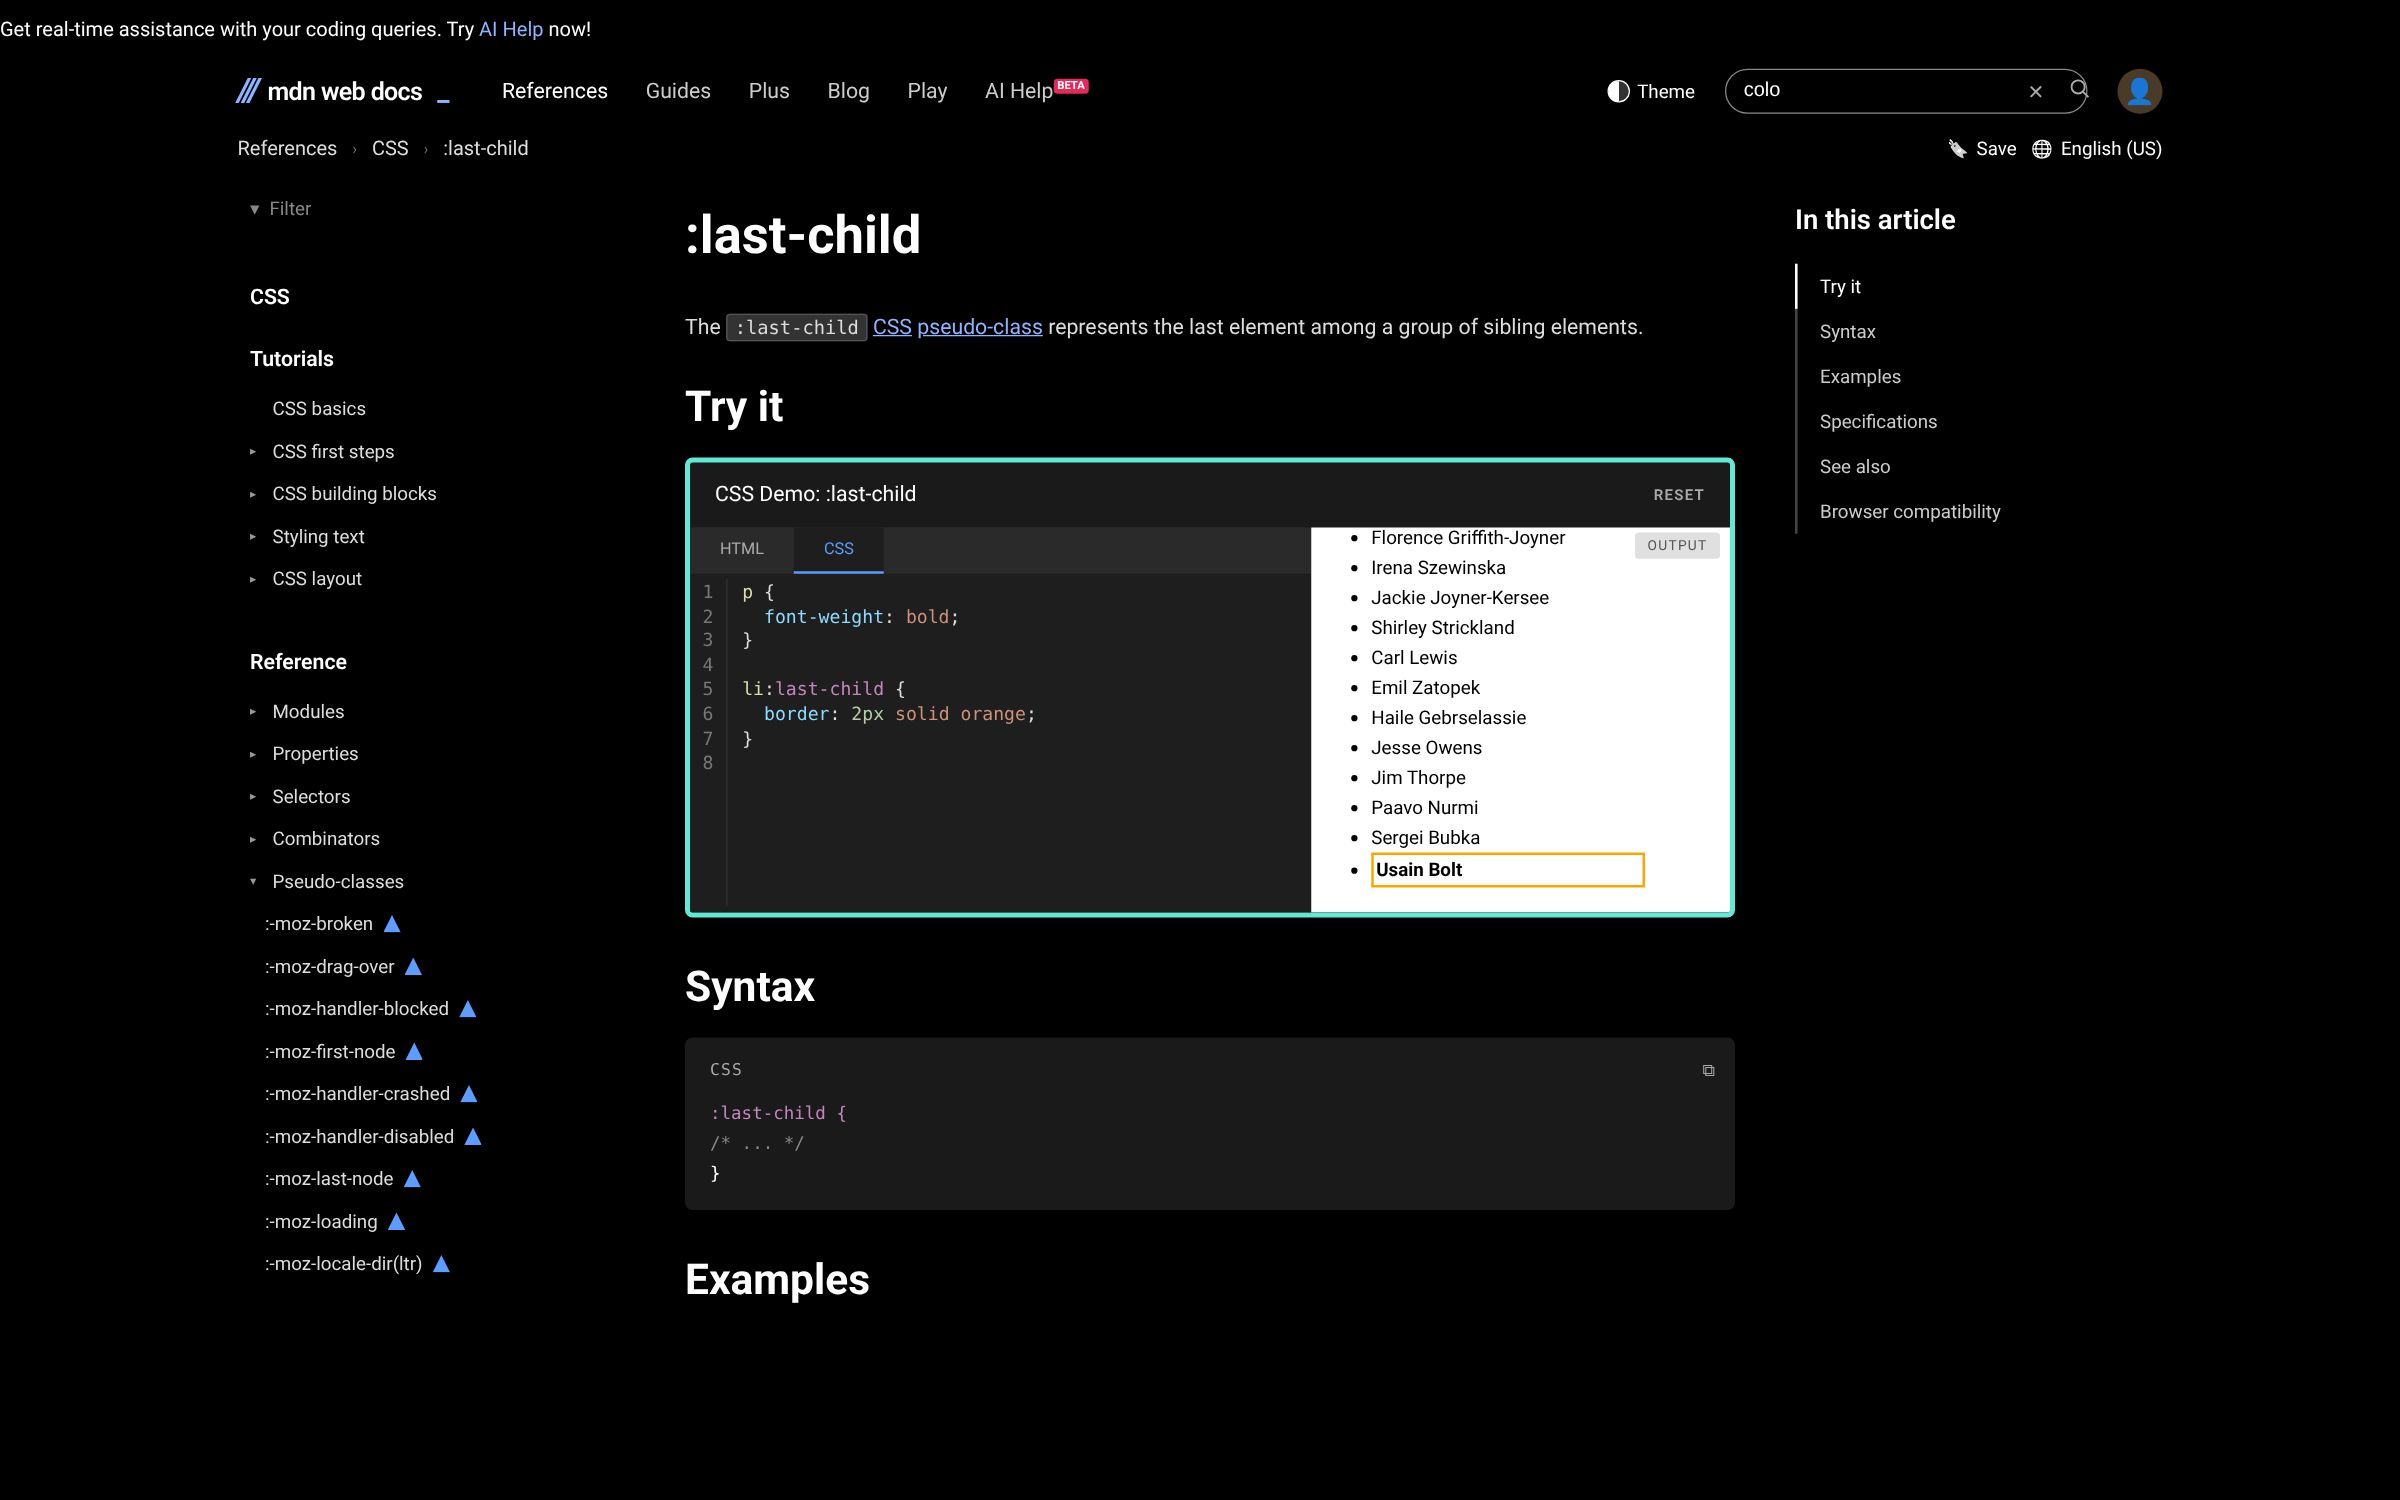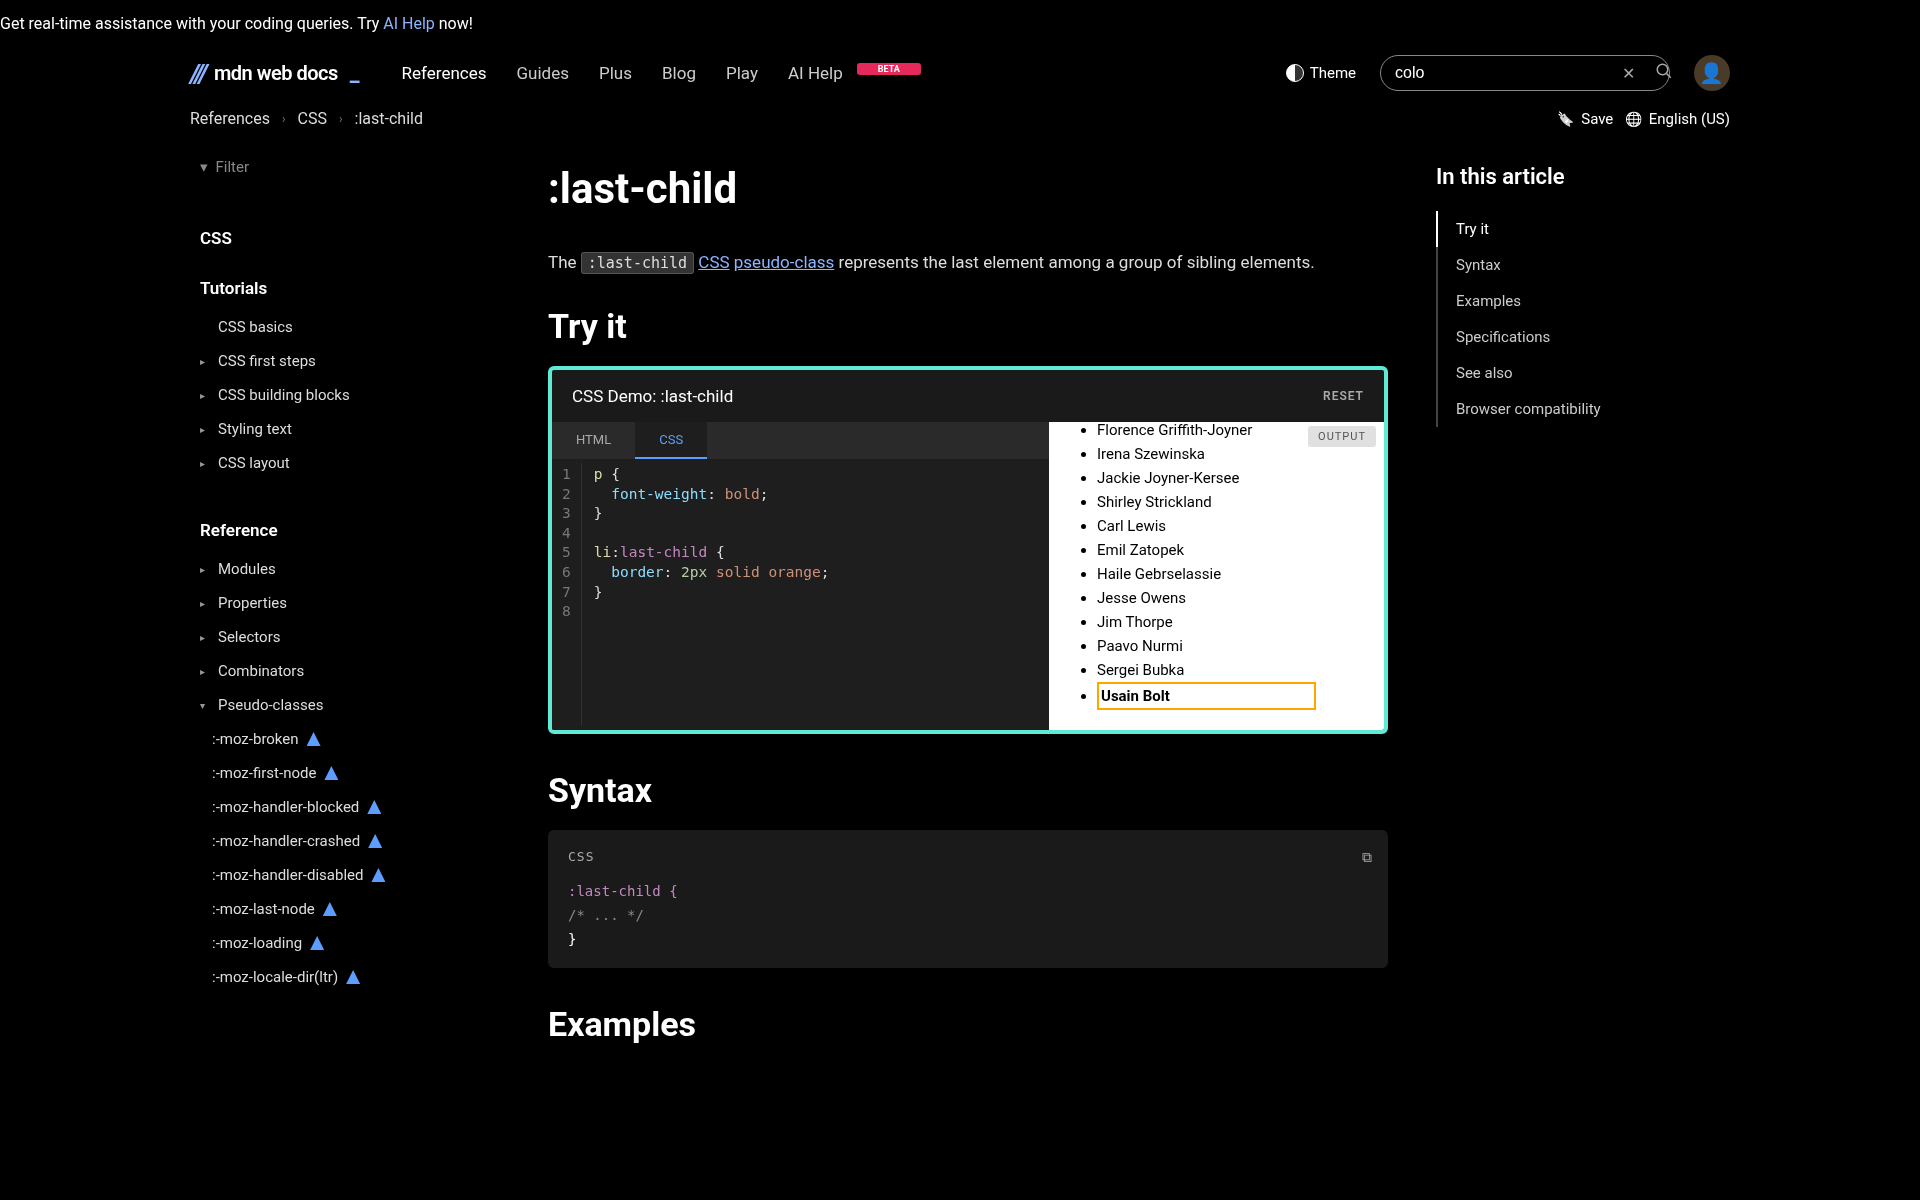--- a/index.html
+++ b/index.html
@@ -34,24 +34,24 @@
 }
 .logo-text { font-size: 20px; font-weight: 600; letter-spacing: -0.5px;}
 .logo-underscore { color: #8cb4ff; font-weight: 700; margin-left: 4px; font-size: 22px;}
 .nav { display: flex; gap: 30px; margin-left: 18px; }
 .nav-item { color: #ccc; cursor: pointer; font-size: 17px; }
 .nav-item.active { color: #fff; }
 .beta-badge {
   background: #e5295b;
   color: #fff;
   font-size: 9px;
-  padding: 1px 21px;
+  padding: 1px 3px;
   border-radius: 3px;
   vertical-align: super;
-  margin-left: 14px;
+  margin-left: 0;
   font-weight: 700;
 }
 .spacer { flex: 1; }
 .theme-toggle { display: flex; align-items: center; gap: 6px; cursor: pointer; font-size: 15px; }
 .theme-icon {
   width: 18px; height: 18px;
   border-radius: 50%;
   background: linear-gradient(90deg, #fff 50%, #333 50%);
   border: 1px solid #fff;
 }
@@ -374,25 +374,29 @@
     <div class="sb-item">
         <span class="caret">▾</span>
         <span>Pseudo-classes</span>
       </div>
 
     <div class="sb-subitem">
         <span>:-moz-broken</span>
         <span class="warn-icon"></span>
       </div>
     <div class="sb-subitem">
+        <span>:-moz-drag-over</span>
+        <span class="warn-icon"></span>
+      </div>
+    <div class="sb-subitem">
+        <span>:-moz-handler-blocked</span>
+        <span class="warn-icon"></span>
+      </div>
+    <div class="sb-subitem">
         <span>:-moz-first-node</span>
-        <span class="warn-icon"></span>
-      </div>
-    <div class="sb-subitem">
-        <span>:-moz-handler-blocked</span>
         <span class="warn-icon"></span>
       </div>
     <div class="sb-subitem">
         <span>:-moz-handler-crashed</span>
         <span class="warn-icon"></span>
       </div>
     <div class="sb-subitem">
         <span>:-moz-handler-disabled</span>
         <span class="warn-icon"></span>
       </div>

